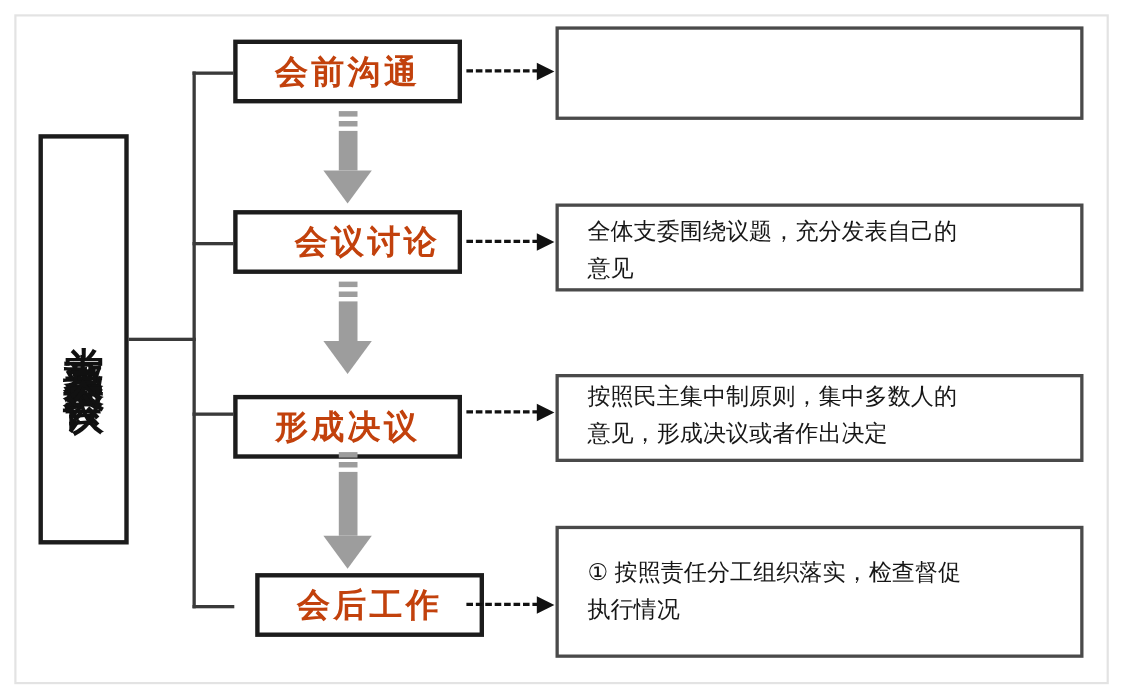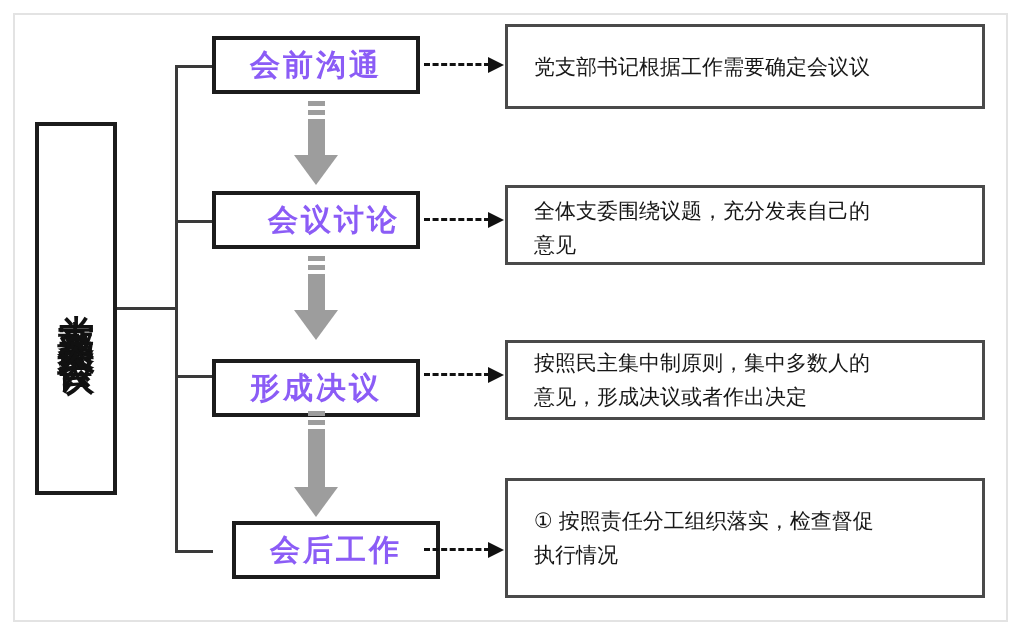--- a/index.html
+++ b/index.html
@@ -73,21 +73,21 @@
     box-sizing: border-box;
     background: #ffffff;
     display: flex;
     align-items: center;
     justify-content: center;
   }
   .stage-label {
     font-size: 30px;
     font-weight: 700;
     letter-spacing: 3px;
-    color: #8b5cf6;
+    color: #c2410c;
     white-space: nowrap;
   }
 
   
   .desc-box {
     position: absolute;
     left: 505px;
     width: 480px;
     border: 3px solid #4a4a4a;
     box-sizing: border-box;
@@ -176,21 +176,20 @@
   <div class="conn conn-h" style="left:175px; top:550px; width:38px;"></div>
 
   <div class="stage-box" style="top:36px;">
     <span class="stage-label">会前沟通</span>
   </div>
   <div class="link-arrow" style="left:424px; top:57px; width:81px;">
     <div class="link-dash" style="width:66px;"></div>
     <div class="link-head" style="left:64px;"></div>
   </div>
   <div class="desc-box" style="top:24px; height:85px;">
-    <div class="desc-line">党支部书记根据工作需要确定会议议</div>
   </div>
 
   <div class="block-arrow" style="left:286px; top:101px; height:84px;">
     <div class="ba-dash" style="top:0px;"></div>
     <div class="ba-dash" style="top:9px;"></div>
     <div class="ba-shaft" style="top:18px; height:36px;"></div>
     <div class="ba-head" style="top:54px;"></div>
   </div>
 
   <div class="stage-box" style="top:191px;padding-left:36px;">
@@ -212,21 +211,21 @@
     <div class="ba-head" style="top:54px;"></div>
   </div>
 
   <div class="stage-box" style="top:359px;">
     <span class="stage-label">形成决议</span>
   </div>
   <div class="link-arrow" style="left:424px; top:367px; width:81px;">
     <div class="link-dash" style="width:66px;"></div>
     <div class="link-head" style="left:64px;"></div>
   </div>
-  <div class="desc-box" style="top:340px; height:80px;">
+  <div class="desc-box" style="top:340px; height:80px;font-family:Liberation Mono, monospace;">
     <div class="desc-line">按照民主集中制原则，集中多数人的</div>
     <div class="desc-line">意见，形成决议或者作出决定</div>
   </div>
 
   <div class="block-arrow" style="left:286px; top:411px; height:108px;">
     <div class="ba-dash" style="top:0px;"></div>
     <div class="ba-dash" style="top:9px;"></div>
     <div class="ba-shaft" style="top:18px; height:58px;"></div>
     <div class="ba-head" style="top:76px;"></div>
   </div>

